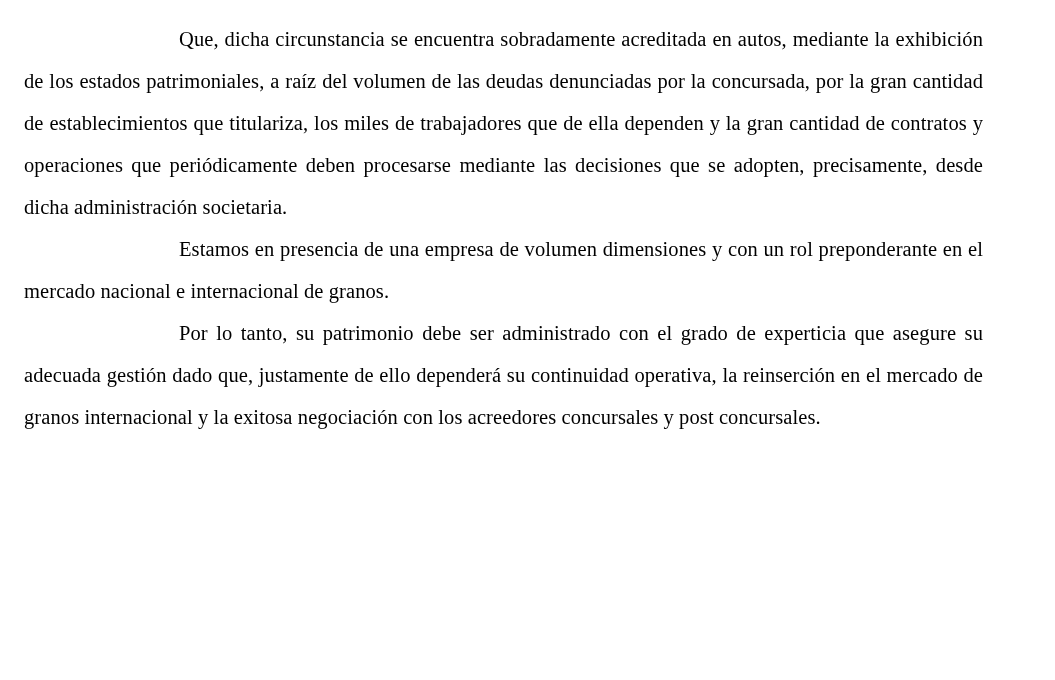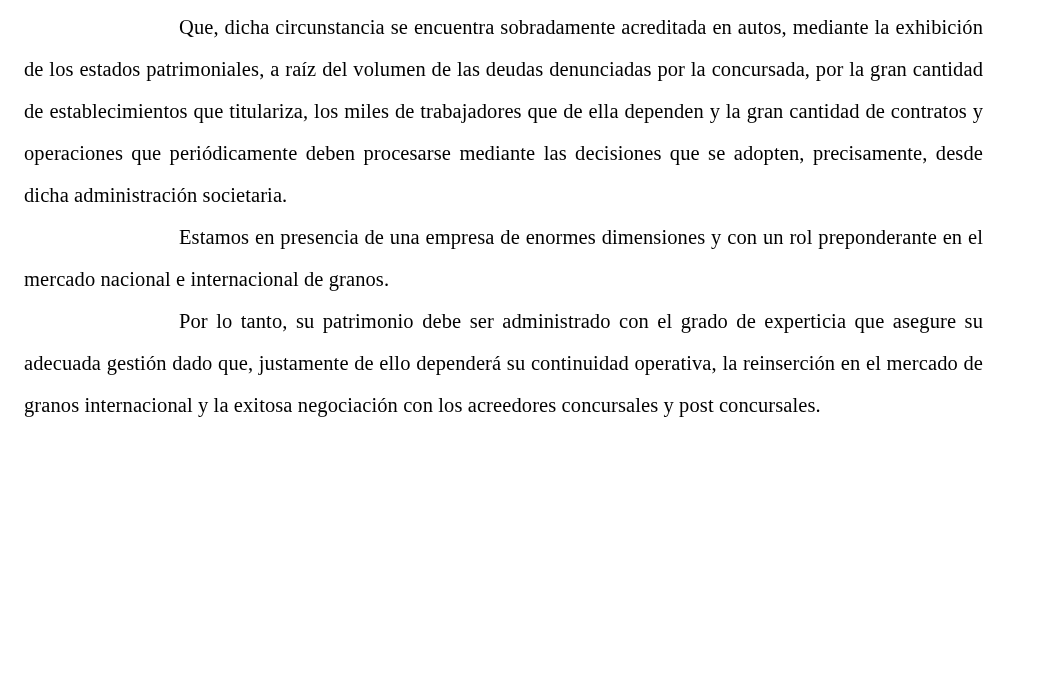--- a/index.html
+++ b/index.html
@@ -11,21 +11,21 @@
     width: 1055px;
     height: 680px;
     font-family: "Liberation Serif", serif;
     color: #000000;
     overflow: hidden;
   }
   .page {
     width: 1055px;
     height: 680px;
     box-sizing: border-box;
-    padding: 6px 72px 0 24px;
+    padding: 18px 72px 0 24px;
     background: #ffffff;
   }
   .doc-body {
     font-size: 20.5px;
     line-height: 42px;
     text-align: justify;
     text-justify: inter-word;
     letter-spacing: 0.1px;
   }
   .para {
@@ -42,16 +42,16 @@
   .para.no-stretch:after {
     content: none;
   }
 </style>
 </head>
 <body>
 
 <div class="page">
   <div class="doc-body">
     <p class="para no-stretch">Que, dicha circunstancia se encuentra sobradamente acreditada en autos, mediante la exhibición de los estados patrimoniales, a raíz del volumen de las deudas denunciadas por la concursada, por la gran cantidad de establecimientos que titulariza, los miles de trabajadores que de ella dependen y la gran cantidad de contratos y operaciones que periódicamente deben procesarse mediante las decisiones que se adopten, precisamente, desde dicha administración societaria.</p>
-    <p class="para no-stretch">Estamos en presencia de una empresa de enormes dimensiones y con un rol preponderante en el mercado nacional e internacional de granos.</p>
+    <p class="para no-stretch">Estamos en presencia de una empresa de volumen dimensiones y con un rol preponderante en el mercado nacional e internacional de granos.</p>
     <p class="para no-stretch">Por lo tanto, su patrimonio debe ser administrado con el grado de experticia que asegure su adecuada gestión dado que, justamente de ello dependerá su continuidad operativa, la reinserción en el mercado de granos internacional y la exitosa negociación con los acreedores concursales y post concursales.</p>
   </div>
 </div>
 
 </body></html>

